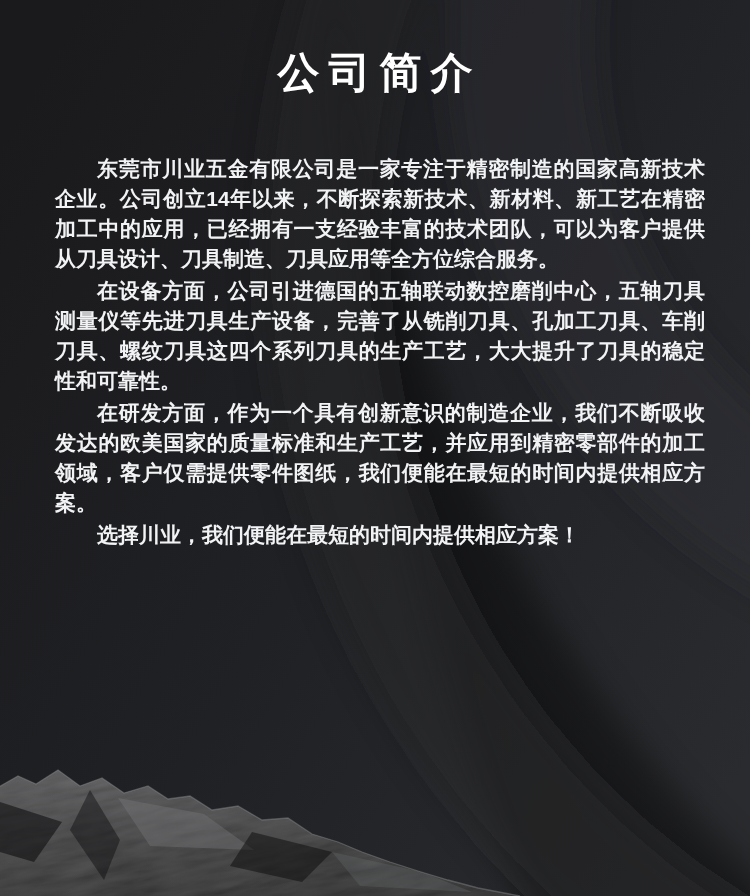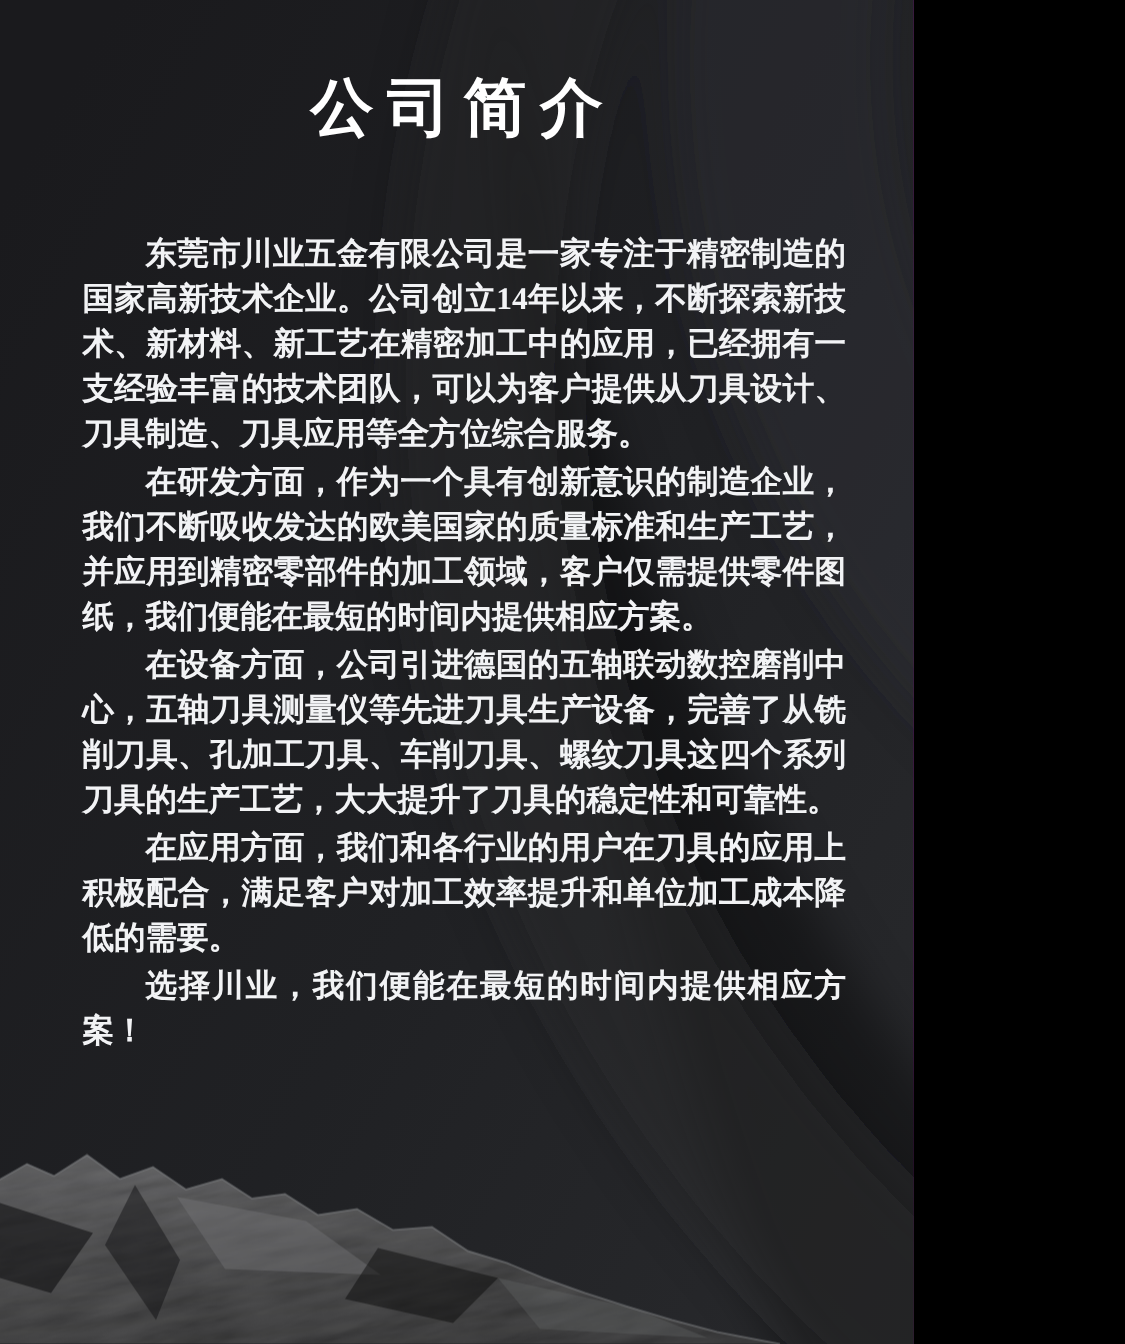--- a/index.html
+++ b/index.html
@@ -1,22 +1,22 @@
 <!DOCTYPE html>
 <html><head>
 <meta charset="utf-8">
 <style>
   html, body { margin: 0; padding: 0; background: #000; }
   .page {
     position: relative;
-    width: 609px;
+    width: 750px;
     height: 896px;
     overflow: hidden;
     background: #a21caf;
-    font-family: Liberation Serif, serif;
+    font-family: Liberation Sans, sans-serif;
   }
   .bg-svg {
     position: absolute;
     inset: 0;
     width: 750px;
     height: 896px;
     display: block;
   }
   .content {
     position: relative;
@@ -103,20 +103,19 @@
       </g>
       <path d="M -10 792 L 18 776 L 36 784 L 58 770 L 80 786 L 102 778 L 124 793 L 148 786 L 168 799 L 190 796 L 212 810 L 238 806 L 262 820 L 288 818 L 312 834 L 338 842 L 362 852 L 390 862 L 418 871 L 448 880 L 478 888 L 520 896" fill="none" stroke="#8a8b8d" stroke-width="1.3" opacity="0.45"></path>
     </g>
   </svg>
 
   <div class="content">
     <h1 class="page-title">公司简介</h1>
 
     <div class="paragraphs">
       <p>东莞市川业五金有限公司是一家专注于精密制造的国家高新技术企业。公司创立14年以来，不断探索新技术、新材料、新工艺在精密加工中的应用，已经拥有一支经验丰富的技术团队，可以为客户提供从刀具设计、刀具制造、刀具应用等全方位综合服务。</p>
+      <p>在设备方面，公司引进德国的五轴联动数控磨削中心，五轴刀具测量仪等先进刀具生产设备，完善了从铣削刀具、孔加工刀具、车削刀具、螺纹刀具这四个系列刀具的生产工艺，大大提升了刀具的稳定性和可靠性。</p>
       <p>在研发方面，作为一个具有创新意识的制造企业，我们不断吸收发达的欧美国家的质量标准和生产工艺，并应用到精密零部件的加工领域，客户仅需提供零件图纸，我们便能在最短的时间内提供相应方案。</p>
-      <p>在设备方面，公司引进德国的五轴联动数控磨削中心，五轴刀具测量仪等先进刀具生产设备，完善了从铣削刀具、孔加工刀具、车削刀具、螺纹刀具这四个系列刀具的生产工艺，大大提升了刀具的稳定性和可靠性。</p>
-      <p>在应用方面，我们和各行业的用户在刀具的应用上积极配合，满足客户对加工效率提升和单位加工成本降低的需要。</p>
       <p>选择川业，我们便能在最短的时间内提供相应方案！</p>
     </div>
   </div>
 
 </div>
 
 </body></html>

